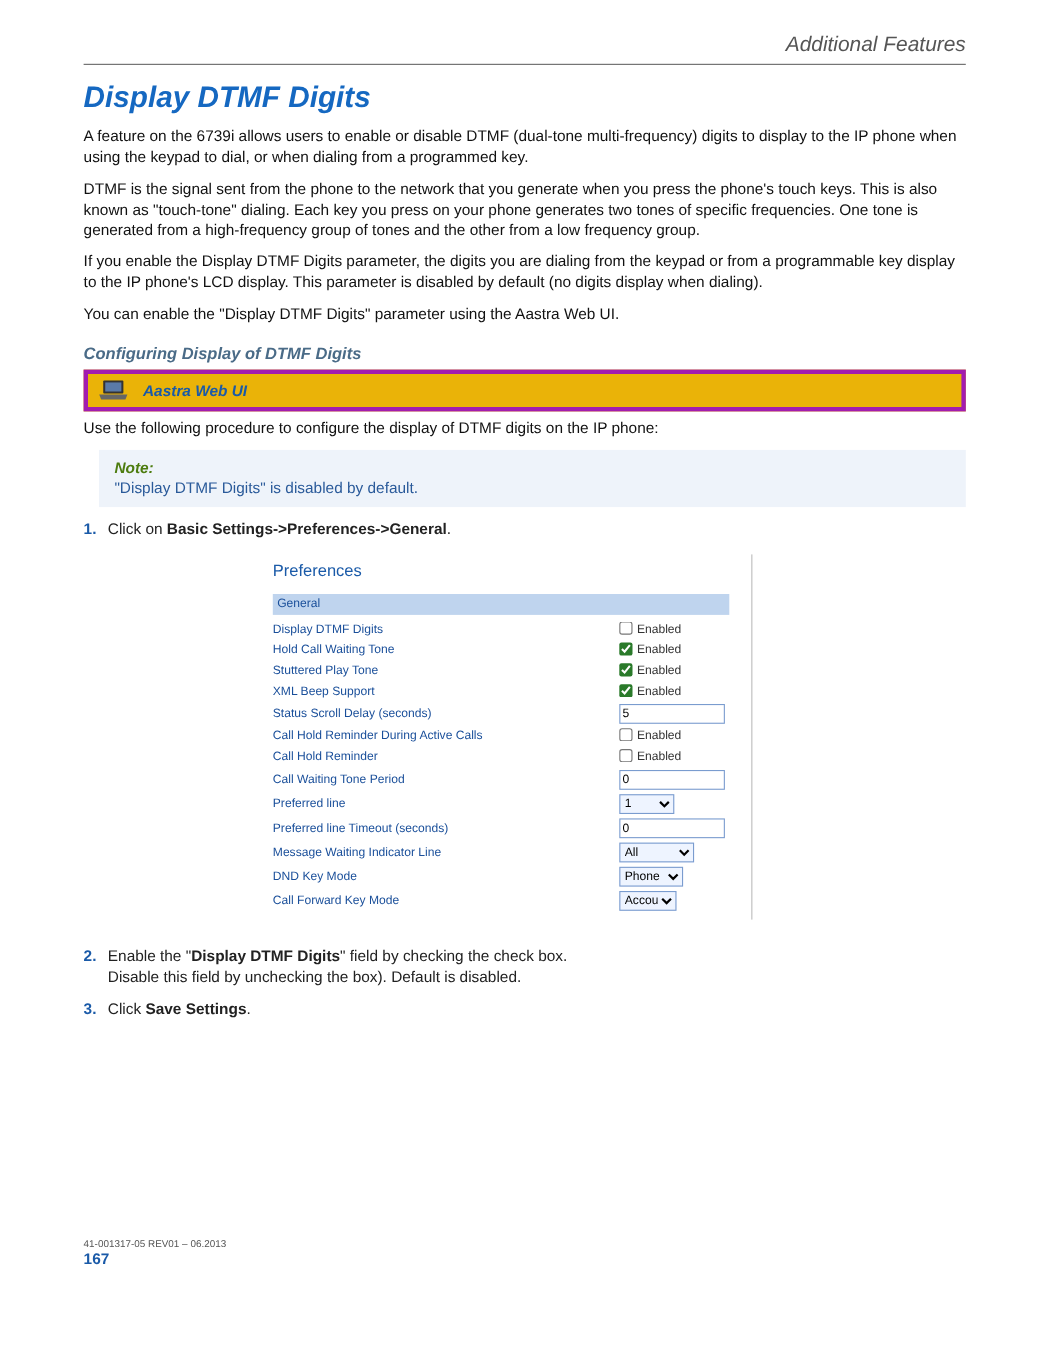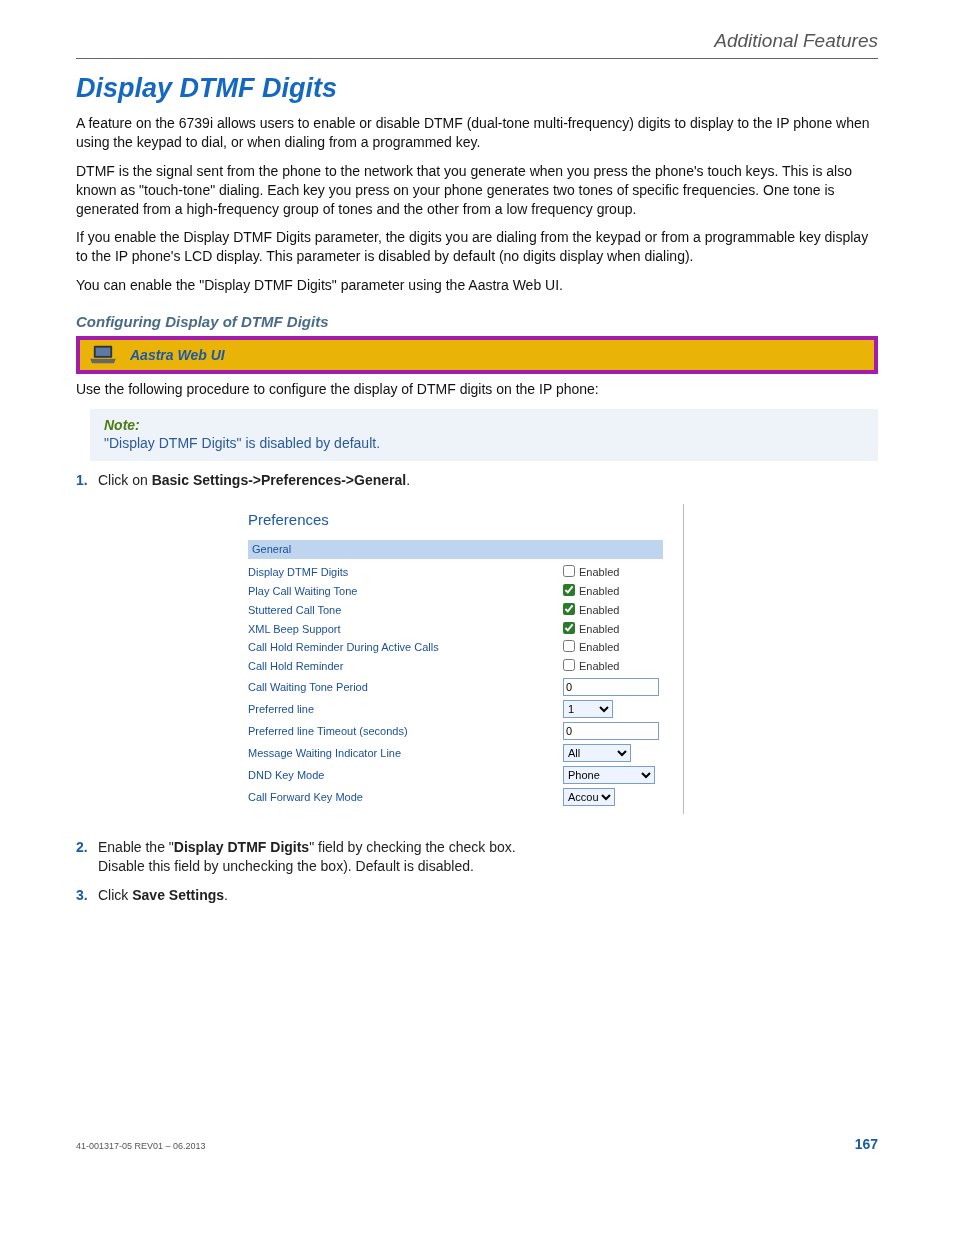--- a/index.html
+++ b/index.html
@@ -150,20 +150,21 @@
     accent-color: #2a7a2a;
   }
   .footer {
     position: absolute;
     bottom: 28px;
     left: 76px;
     right: 76px;
     display: flex;
     justify-content: space-between;
     align-items: baseline;
+    flex-direction: column;
   }
   .footer .doc-id { font-size: 9px; color: #555; }
   .footer .page-num { font-size: 14px; font-weight: 700; color: #1a5aa8; }
 </style>
 </head>
 <body>
 
 <div class="page">
   <div class="top-header">Additional Features</div>
 
@@ -203,41 +204,47 @@
         <div class="group-head">General</div>
 
         <div class="pref-row">
           <span class="lbl">Display DTMF Digits</span>
           <span class="ctl">
               <input type="checkbox" style="">
               <span>Enabled</span>
             </span>
         </div>
         <div class="pref-row">
-          <span class="lbl">Play Call Waiting Tone</span>
+          <span class="lbl">Hold Call Waiting Tone</span>
           <span class="ctl">
               <input type="checkbox" checked="" style="">
               <span>Enabled</span>
             </span>
         </div>
         <div class="pref-row">
-          <span class="lbl">Stuttered Call Tone</span>
+          <span class="lbl">Stuttered Play Tone</span>
           <span class="ctl">
               <input type="checkbox" checked="" style="">
               <span>Enabled</span>
             </span>
         </div>
         <div class="pref-row">
           <span class="lbl">XML Beep Support</span>
           <span class="ctl">
               <input type="checkbox" checked="" style="">
               <span>Enabled</span>
             </span>
         </div>
         <div class="pref-row">
+          <span class="lbl">Status Scroll Delay (seconds)</span>
+          <span class="ctl">
+              <input type="text" value="5" style="">
+            </span>
+        </div>
+        <div class="pref-row">
           <span class="lbl">Call Hold Reminder During Active Calls</span>
           <span class="ctl">
               <input type="checkbox" style="">
               <span>Enabled</span>
             </span>
         </div>
         <div class="pref-row">
           <span class="lbl">Call Hold Reminder</span>
           <span class="ctl">
               <input type="checkbox" style="">
@@ -264,21 +271,21 @@
         </div>
         <div class="pref-row">
           <span class="lbl">Message Waiting Indicator Line</span>
           <span class="ctl">
               <select style="width:68px"><option>All</option></select>
             </span>
         </div>
         <div class="pref-row">
           <span class="lbl">DND Key Mode</span>
           <span class="ctl">
-              <select style="width:92px"><option>Phone</option></select>
+              <select style="width:58px"><option>Phone</option></select>
             </span>
         </div>
         <div class="pref-row">
           <span class="lbl">Call Forward Key Mode</span>
           <span class="ctl">
               <select style="width:52px"><option>Account</option></select>
             </span>
         </div>
       </div>
     </li>

